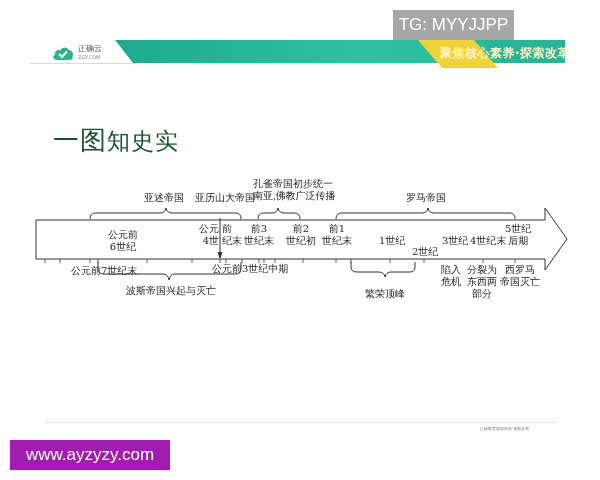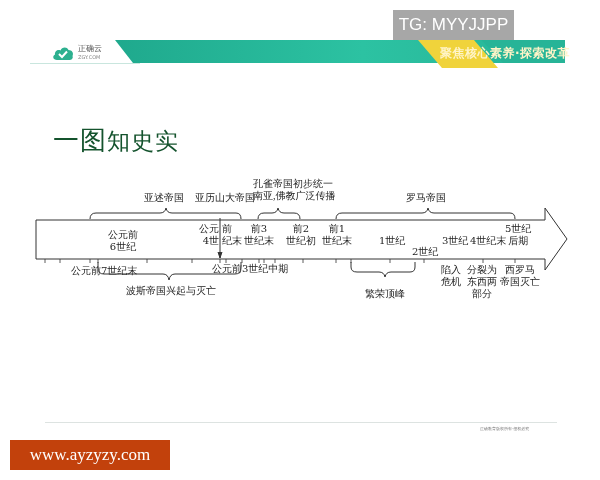--- a/index.html
+++ b/index.html
@@ -6,21 +6,21 @@
   body { width:600px; height:480px; position:relative; background:#ffffff; overflow:hidden; font-family:"DejaVu Serif","Liberation Serif",serif; }
   .header-band { position:absolute; left:115px; top:40px; width:450px; height:23px; background:linear-gradient(90deg,#1fa98d,#2cc2a2 55%,#27b497); clip-path:polygon(0 0,100% 0,100% 100%,4% 100%); }
   .header-yellow { position:absolute; left:418px; top:40px; width:80px; height:28px; background:#f0d33b; clip-path:polygon(0 0,70% 0,100% 100%,30% 100%); }
   .header-green2 { position:absolute; left:470px; top:40px; width:95px; height:23px; background:#27b497; clip-path:polygon(12% 0,100% 0,100% 100%,35% 100%); }
   .slogan { position:absolute; left:440px; top:45px; font-family:"DejaVu Sans",sans-serif; font-size:12px; color:#fff4c8; font-weight:bold; letter-spacing:0.5px; }
   .logo-line { position:absolute; left:30px; top:63px; width:110px; height:1px; background:#c9e6de; }
   .logo-cloud { position:absolute; left:52px; top:45px; width:22px; height:16px; }
   .logo-text { position:absolute; left:78px; top:45px; font-family:"DejaVu Sans",sans-serif; font-size:8px; color:#555; line-height:8px; }
   .logo-text .sub { font-size:5px; color:#888; }
   .watermark-tg { position:absolute; left:393px; top:10px; width:121px; height:30px; background:#a7a7a7; color:#fff; font-family:"Liberation Sans",sans-serif; font-size:17px; line-height:30px; text-align:center; }
-  .watermark-www { position:absolute; left:10px; top:440px; width:160px; height:30px; background:#c2410c; color:#fff; font-family:Liberation Serif, serif; font-size:17px; line-height:30px; text-align:center; }
+  .watermark-www { position:absolute; left:10px; top:440px; width:160px; height:30px; background:#a21caf; color:#fff; font-family:Liberation Sans, sans-serif; font-size:17px; line-height:30px; text-align:center; }
   .title { position:absolute; left:53px; top:123px; font-size:23px; color:#14532d; letter-spacing:1px; }
   .title .big { font-size:26px; }
   .footer-line { position:absolute; left:45px; top:422px; width:512px; height:1px; background:#dde3e1; }
   .footer-text { position:absolute; left:480px; top:426px; font-family:"DejaVu Sans",sans-serif; font-size:4px; color:#777; }
   .lbl { position:absolute; font-size:10px; color:#222; line-height:12px; white-space:nowrap; text-align:center; }
   svg.timeline { position:absolute; left:0; top:0; }
 </style>
 </head>
 <body>
 

